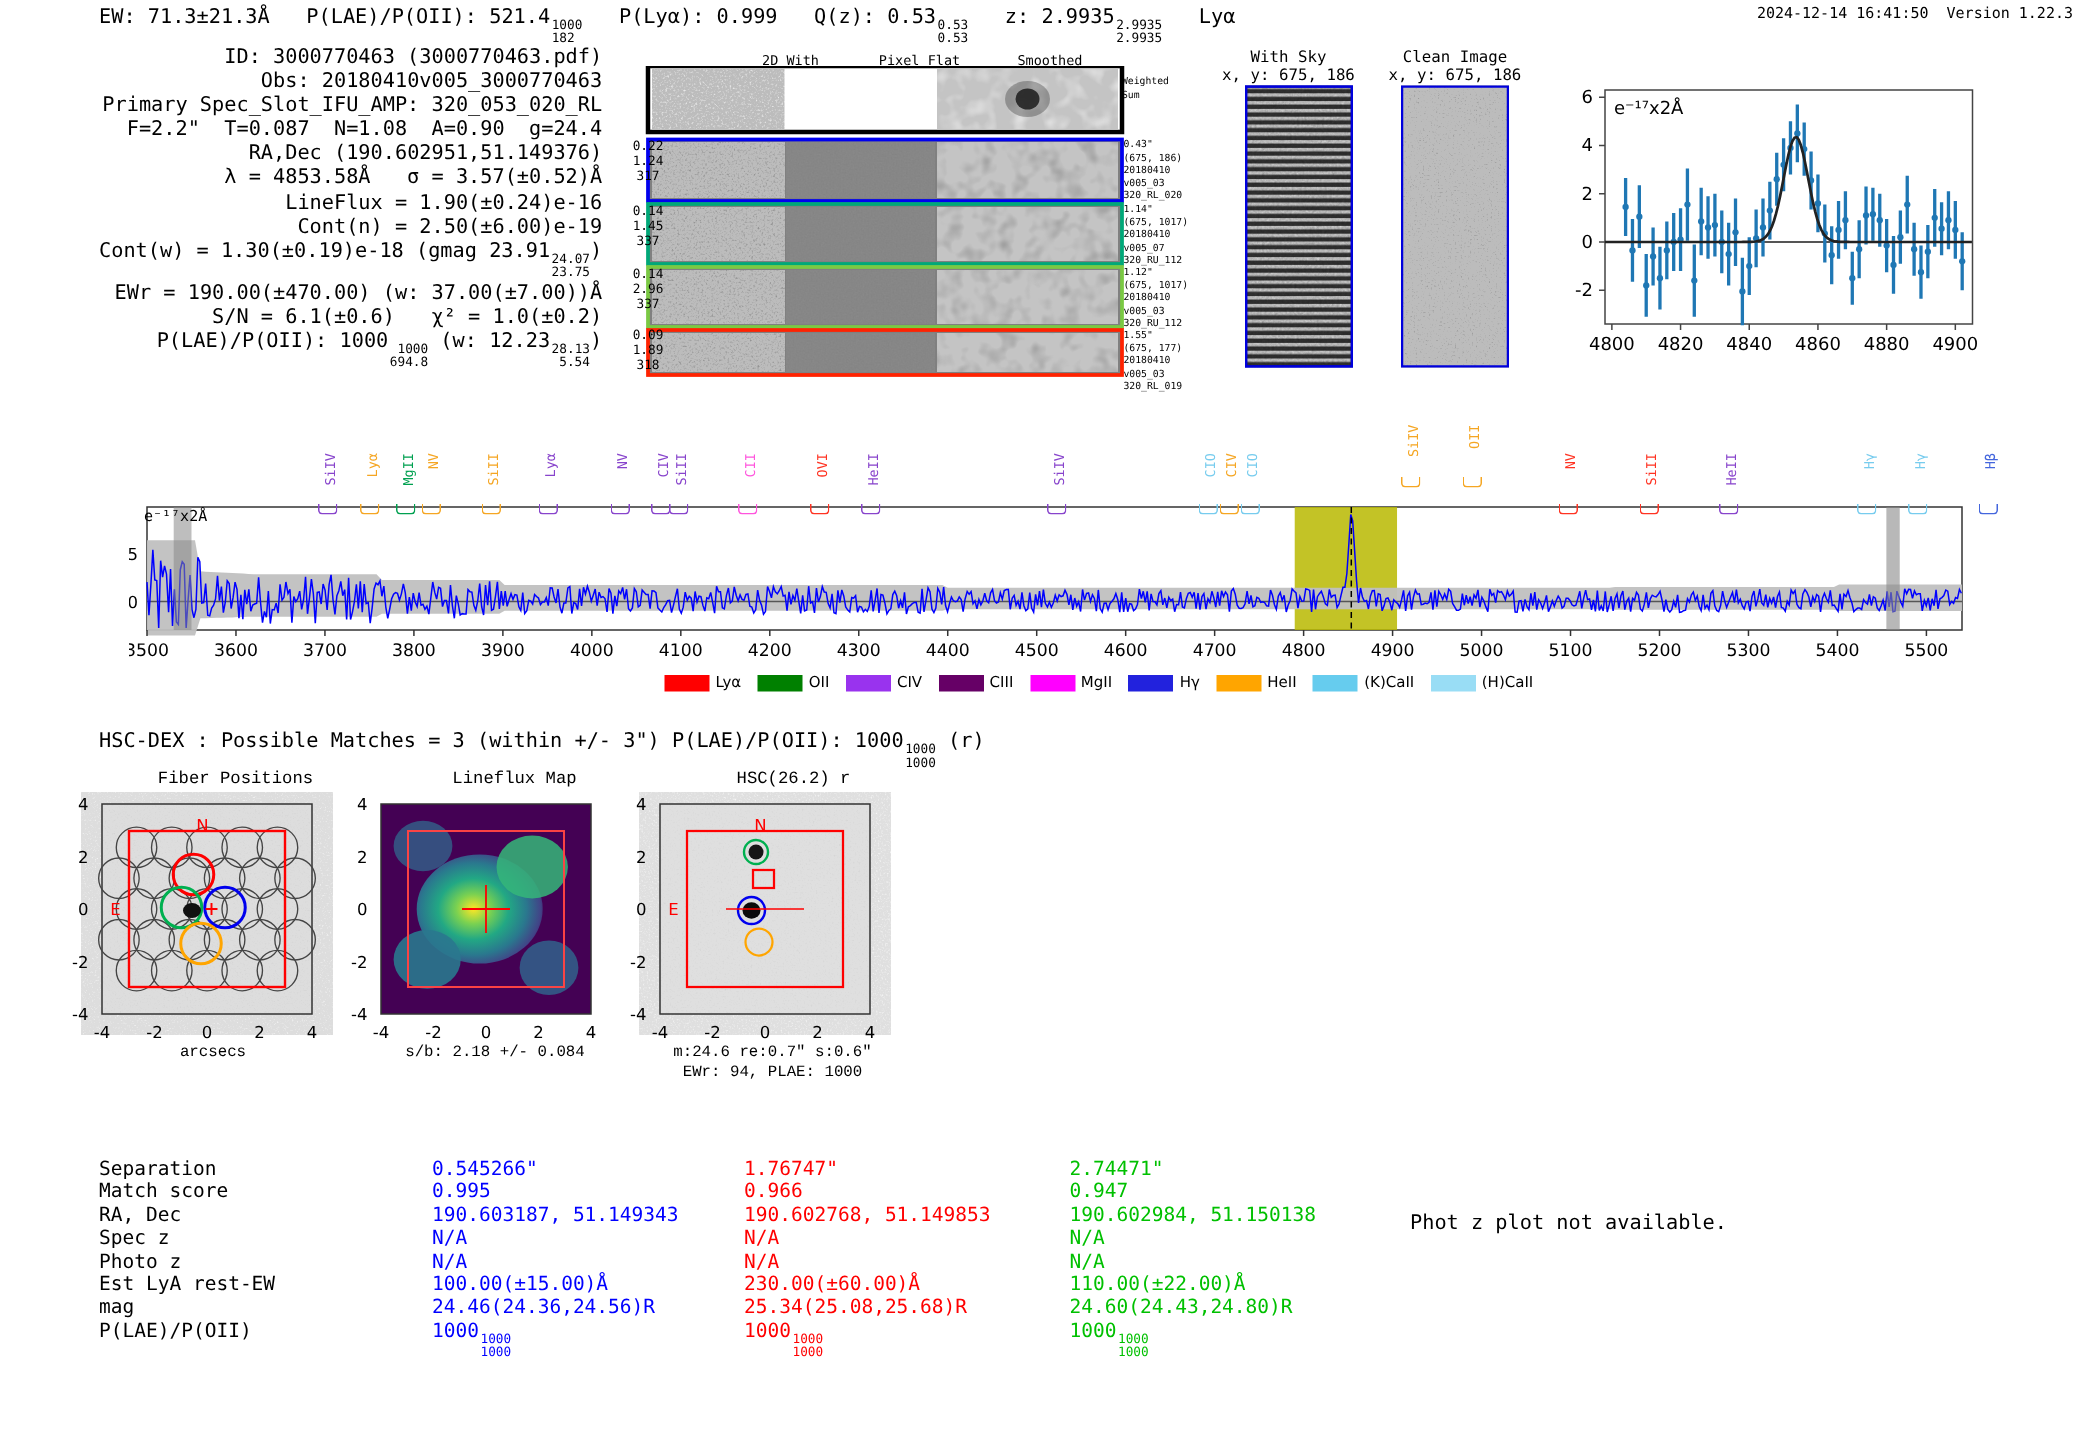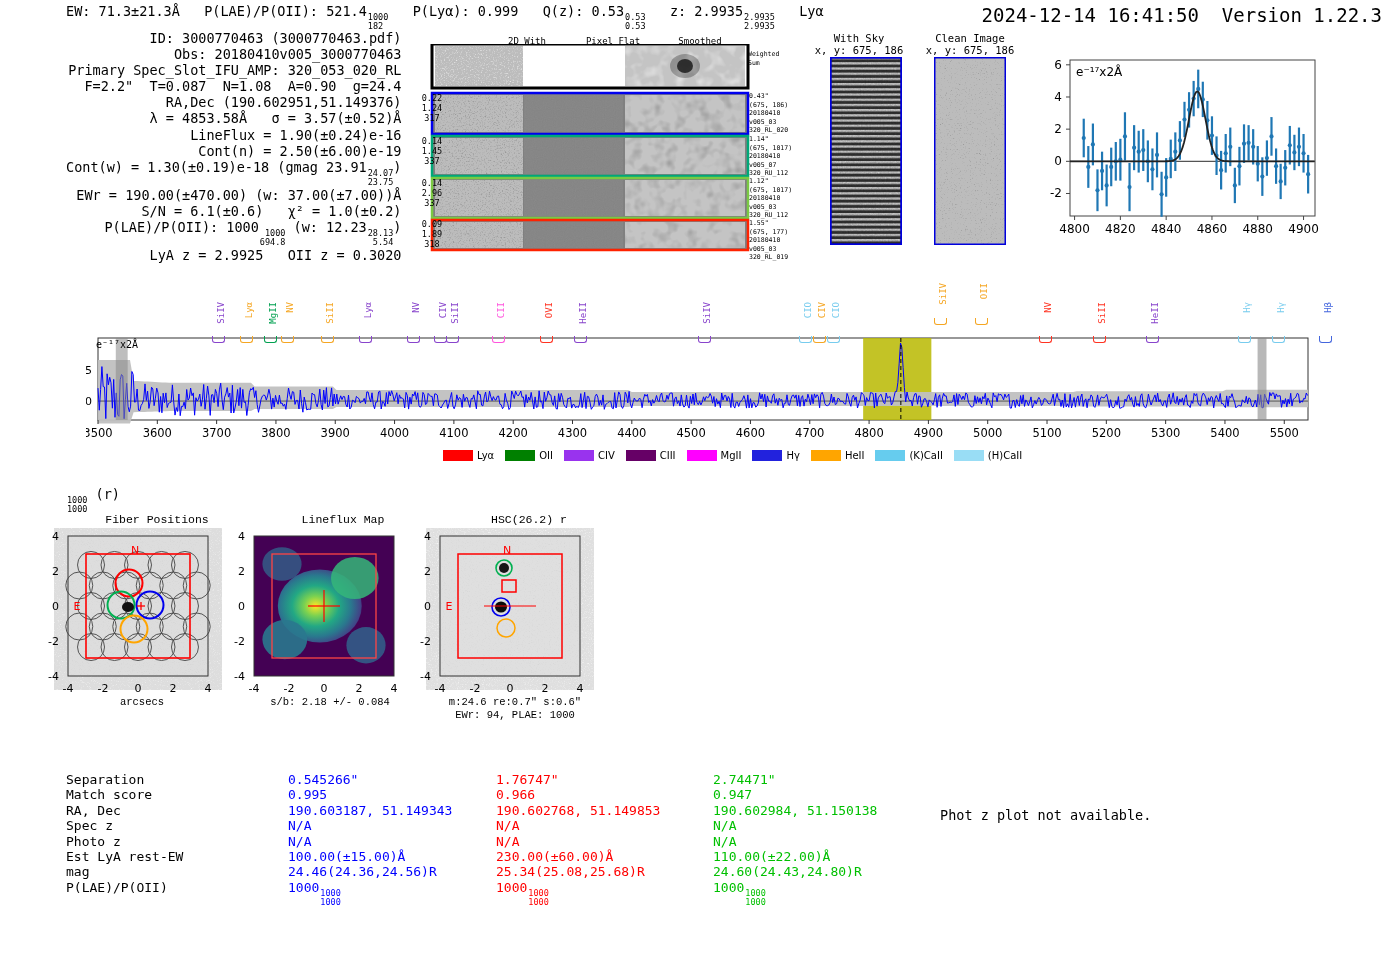--- a/index.html
+++ b/index.html
@@ -5,21 +5,21 @@
   html,body{margin:0;padding:0;background:#ffffff;}
   body{width:1400px;height:953px;position:relative;
        font-family:"DejaVu Sans Mono",monospace;color:#000;
        -webkit-font-smoothing:none;}
   .abs{position:absolute;}
   .mono{font-family:"DejaVu Sans Mono",monospace;}
   .sans{font-family:"DejaVu Sans","Liberation Sans",sans-serif;}
 
   
   #hdr-line{left:66px;top:3px;font-size:13.5px;letter-spacing:0px;}
-  #hdr-stamp{right:18px;top:4px;font-size:19px;}
+  #hdr-stamp{right:18px;top:4px;font-size:10px;}
   .stack{display:inline-flex;flex-direction:column;vertical-align:-4px;
          font-size:8.5px;line-height:9px;margin-left:1px;}
 
   
   #info{left:66px;top:30px;font-size:13.5px;line-height:16.1px;}
   #info .ln{white-space:pre;text-align:right;}
 
   
   .striphdr{font-size:9px;text-align:center;}
   .lblL{position:absolute;font-size:8.5px;text-align:center;line-height:10px;color:#000;}
@@ -80,21 +80,20 @@
   <div class="ln">Primary Spec_Slot_IFU_AMP: 320_053_020_RL</div>
   <div class="ln">F=2.2"  T=0.087  N=1.08  A=0.90  g=24.4</div>
   <div class="ln">RA,Dec (190.602951,51.149376)</div>
   <div class="ln">λ = 4853.58Å   σ = 3.57(±0.52)Å</div>
   <div class="ln">LineFlux = 1.90(±0.24)e-16</div>
   <div class="ln">Cont(n) = 2.50(±6.00)e-19</div>
   <div class="ln"><span>Cont(w) = 1.30(±0.19)e-18 (gmag 23.91</span><span class="stack"><span>24.07</span><span>23.75</span></span><span>)</span></div>
   <div class="ln">EWr = 190.00(±470.00) (w: 37.00(±7.00))Å</div>
   <div class="ln">S/N = 6.1(±0.6)   χ² = 1.0(±0.2)</div>
   <div class="ln"><span>P(LAE)/P(OII): 1000</span><span class="stack"><span>1000</span><span>694.8</span></span><span> (w: 12.23</span><span class="stack"><span>28.13</span><span>5.54</span></span><span>)</span></div>
-  <div class="ln">LyA z = 2.9925   OII z = 0.3020</div>
 </div>
 
 <div class="abs striphdr" style="left:487px;top:36px;width:80px;">2D With</div>
 <div class="abs striphdr" style="left:573px;top:36px;width:80px;">Pixel Flat</div>
 <div class="abs striphdr" style="left:660px;top:36px;width:80px;">Smoothed</div>
 
 <svg class="abs" style="left:420px;top:44px;" width="360" height="208">
   <defs>
     <filter id="noiseA" x="0" y="0" width="100%" height="100%">
       <feTurbulence type="fractalNoise" baseFrequency="0.75" numOctaves="3" seed="7" result="t"></feTurbulence>
@@ -507,21 +506,21 @@
       <div class="lgsw" style="background: rgb(102, 204, 238);"></div>
       <div class="lgtx sans">(K)CaII</div>
     </div>
     <div class="lgitem">
       <div class="lgsw" style="background: rgb(153, 221, 245);"></div>
       <div class="lgtx sans">(H)CaII</div>
     </div>
   </div>
 
 <div class="abs mono" style="left:66px;top:486px;font-size:13.5px;">
-  <span class="stack">
+  <span>HSC-DEX : Possible Matches = 3 (within +/- 3")  P(LAE)/P(OII): 1000</span><span class="stack">
       <span>1000</span>
       <span>1000</span>
     </span><span> (r)</span>
 </div>
 
 <div class="abs cutlbl" style="left:62px;top:513px;width:190px;">Fiber Positions</div>
 <div class="abs cutlbl" style="left:248px;top:513px;width:190px;">Lineflux Map</div>
 <div class="abs cutlbl" style="left:434px;top:513px;width:190px;">HSC(26.2) r</div>
 
 <svg class="abs" style="left:36px;top:528px;" width="200" height="170">

